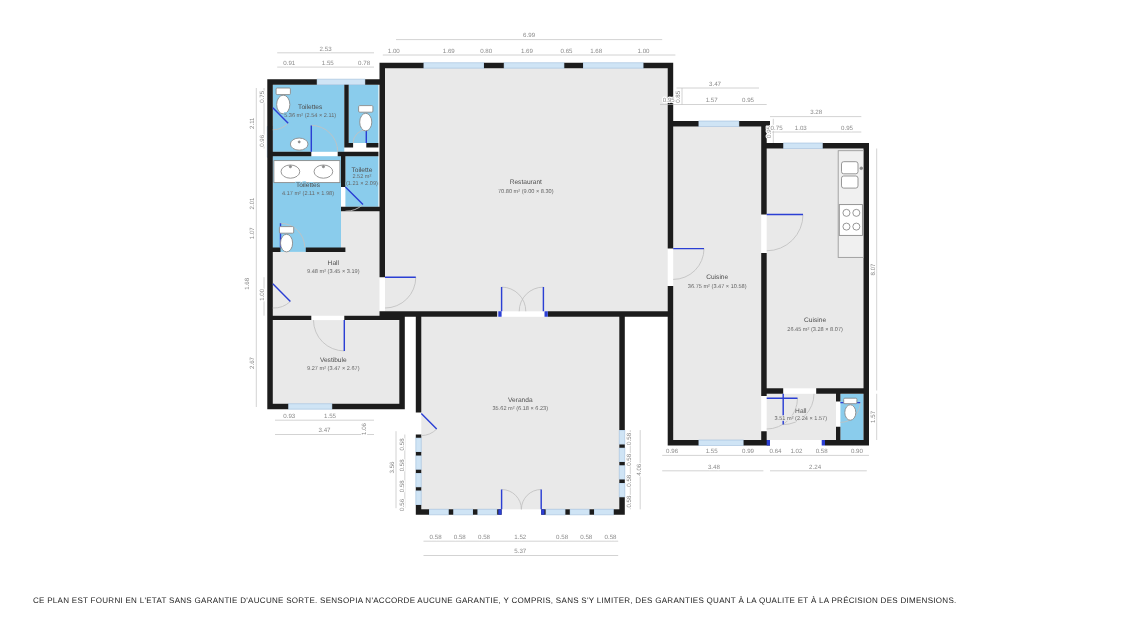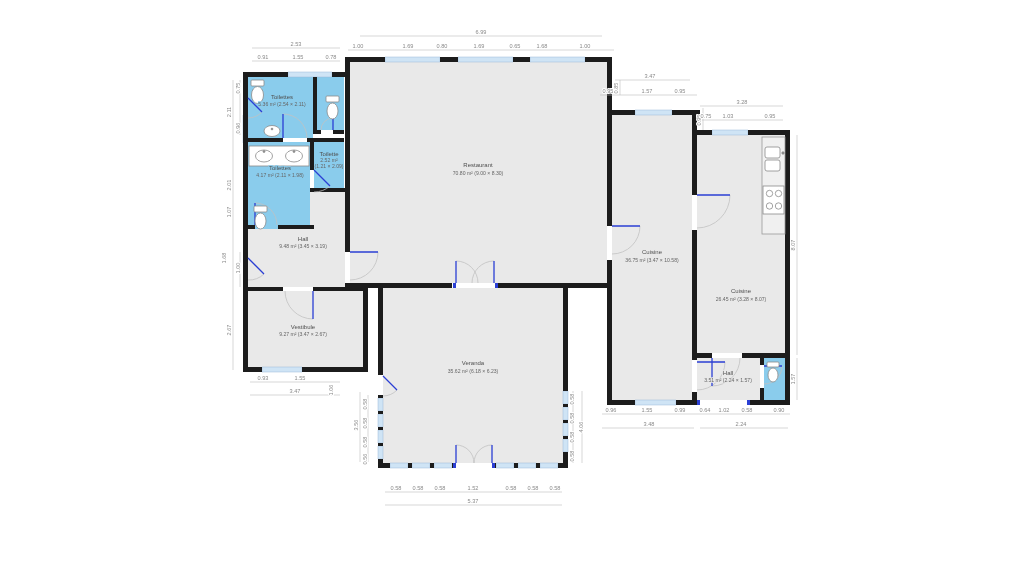--- a/index.html
+++ b/index.html
@@ -224,13 +224,14 @@
     <text class="room-sub" x="652" y="262">36.75 m² (3.47 × 10.58)</text>
     <text class="room-name" x="741" y="293">Cuisine</text>
     <text class="room-sub" x="741" y="301">26.45 m² (3.28 × 8.07)</text>
     <text class="room-name" x="473" y="365">Veranda</text>
     <text class="room-sub" x="473" y="373">35.62 m² (6.18 × 6.23)</text>
     <text class="room-name" x="728" y="375">Hall</text>
     <text class="room-sub" x="728" y="382">3.51 m² (2.24 × 1.57)</text>
   </g>
 </svg>
 
+<div class="disclaimer">CE PLAN EST FOURNI EN L'ETAT SANS GARANTIE D'AUCUNE SORTE. SENSOPIA N'ACCORDE AUCUNE GARANTIE, Y COMPRIS, SANS S'Y LIMITER, DES GARANTIES QUANT À LA QUALITE ET À LA PRÉCISION DES DIMENSIONS.</div>
 </div>
 
 </body></html>

